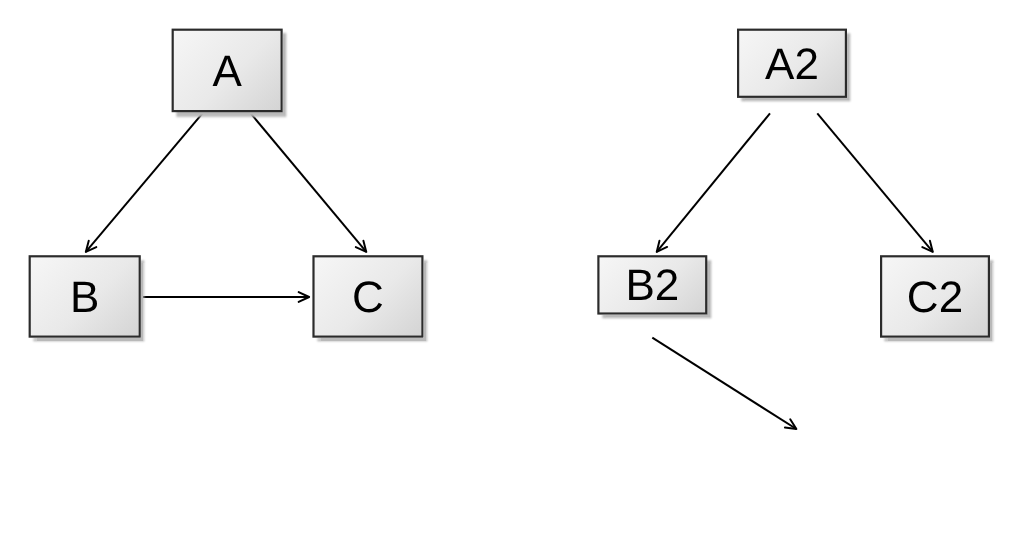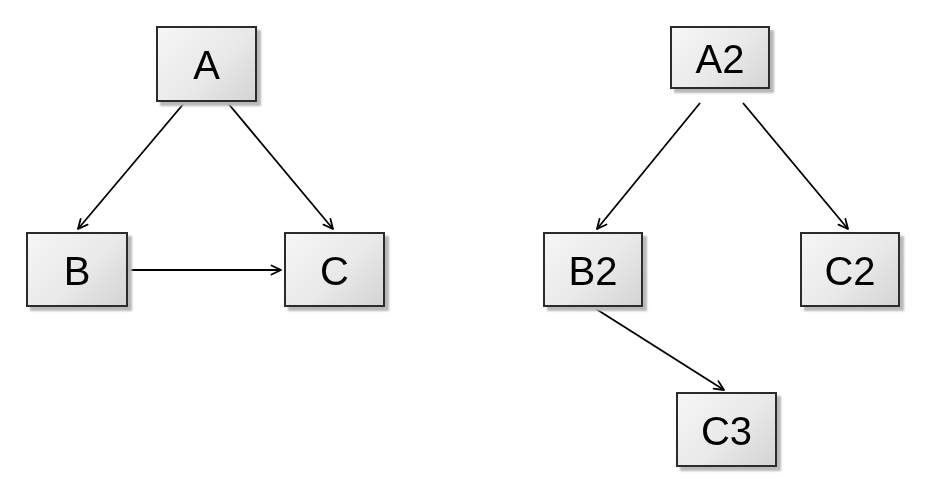--- a/index.html
+++ b/index.html
@@ -69,23 +69,20 @@
       </div>
       <div class="node" style="left: 26px; top: 232px; width: 102px; height: 75px;">
         <span>B</span>
       </div>
       <div class="node" style="left: 284px; top: 232px; width: 101px; height: 75px;">
         <span>C</span>
       </div>
       <div class="node" style="left: 670px; top: 26px; width: 100px; height: 63px;">
         <span>A2</span>
       </div>
-      <div class="node" style="left: 543px; top: 232px; width: 100px; height: 75px;">
+      <div class="node" style="left: 543px; top: 232px; width: 100px; height: 54px;">
         <span>B2</span>
       </div>
       <div class="node" style="left: 800px; top: 232px; width: 100px; height: 75px;">
         <span>C2</span>
       </div>
-      <div class="node" style="left: 676px; top: 392px; width: 101px; height: 75px;">
-        <span>C3</span>
-      </div>
     </div>
 </div>
 
 </body></html>

